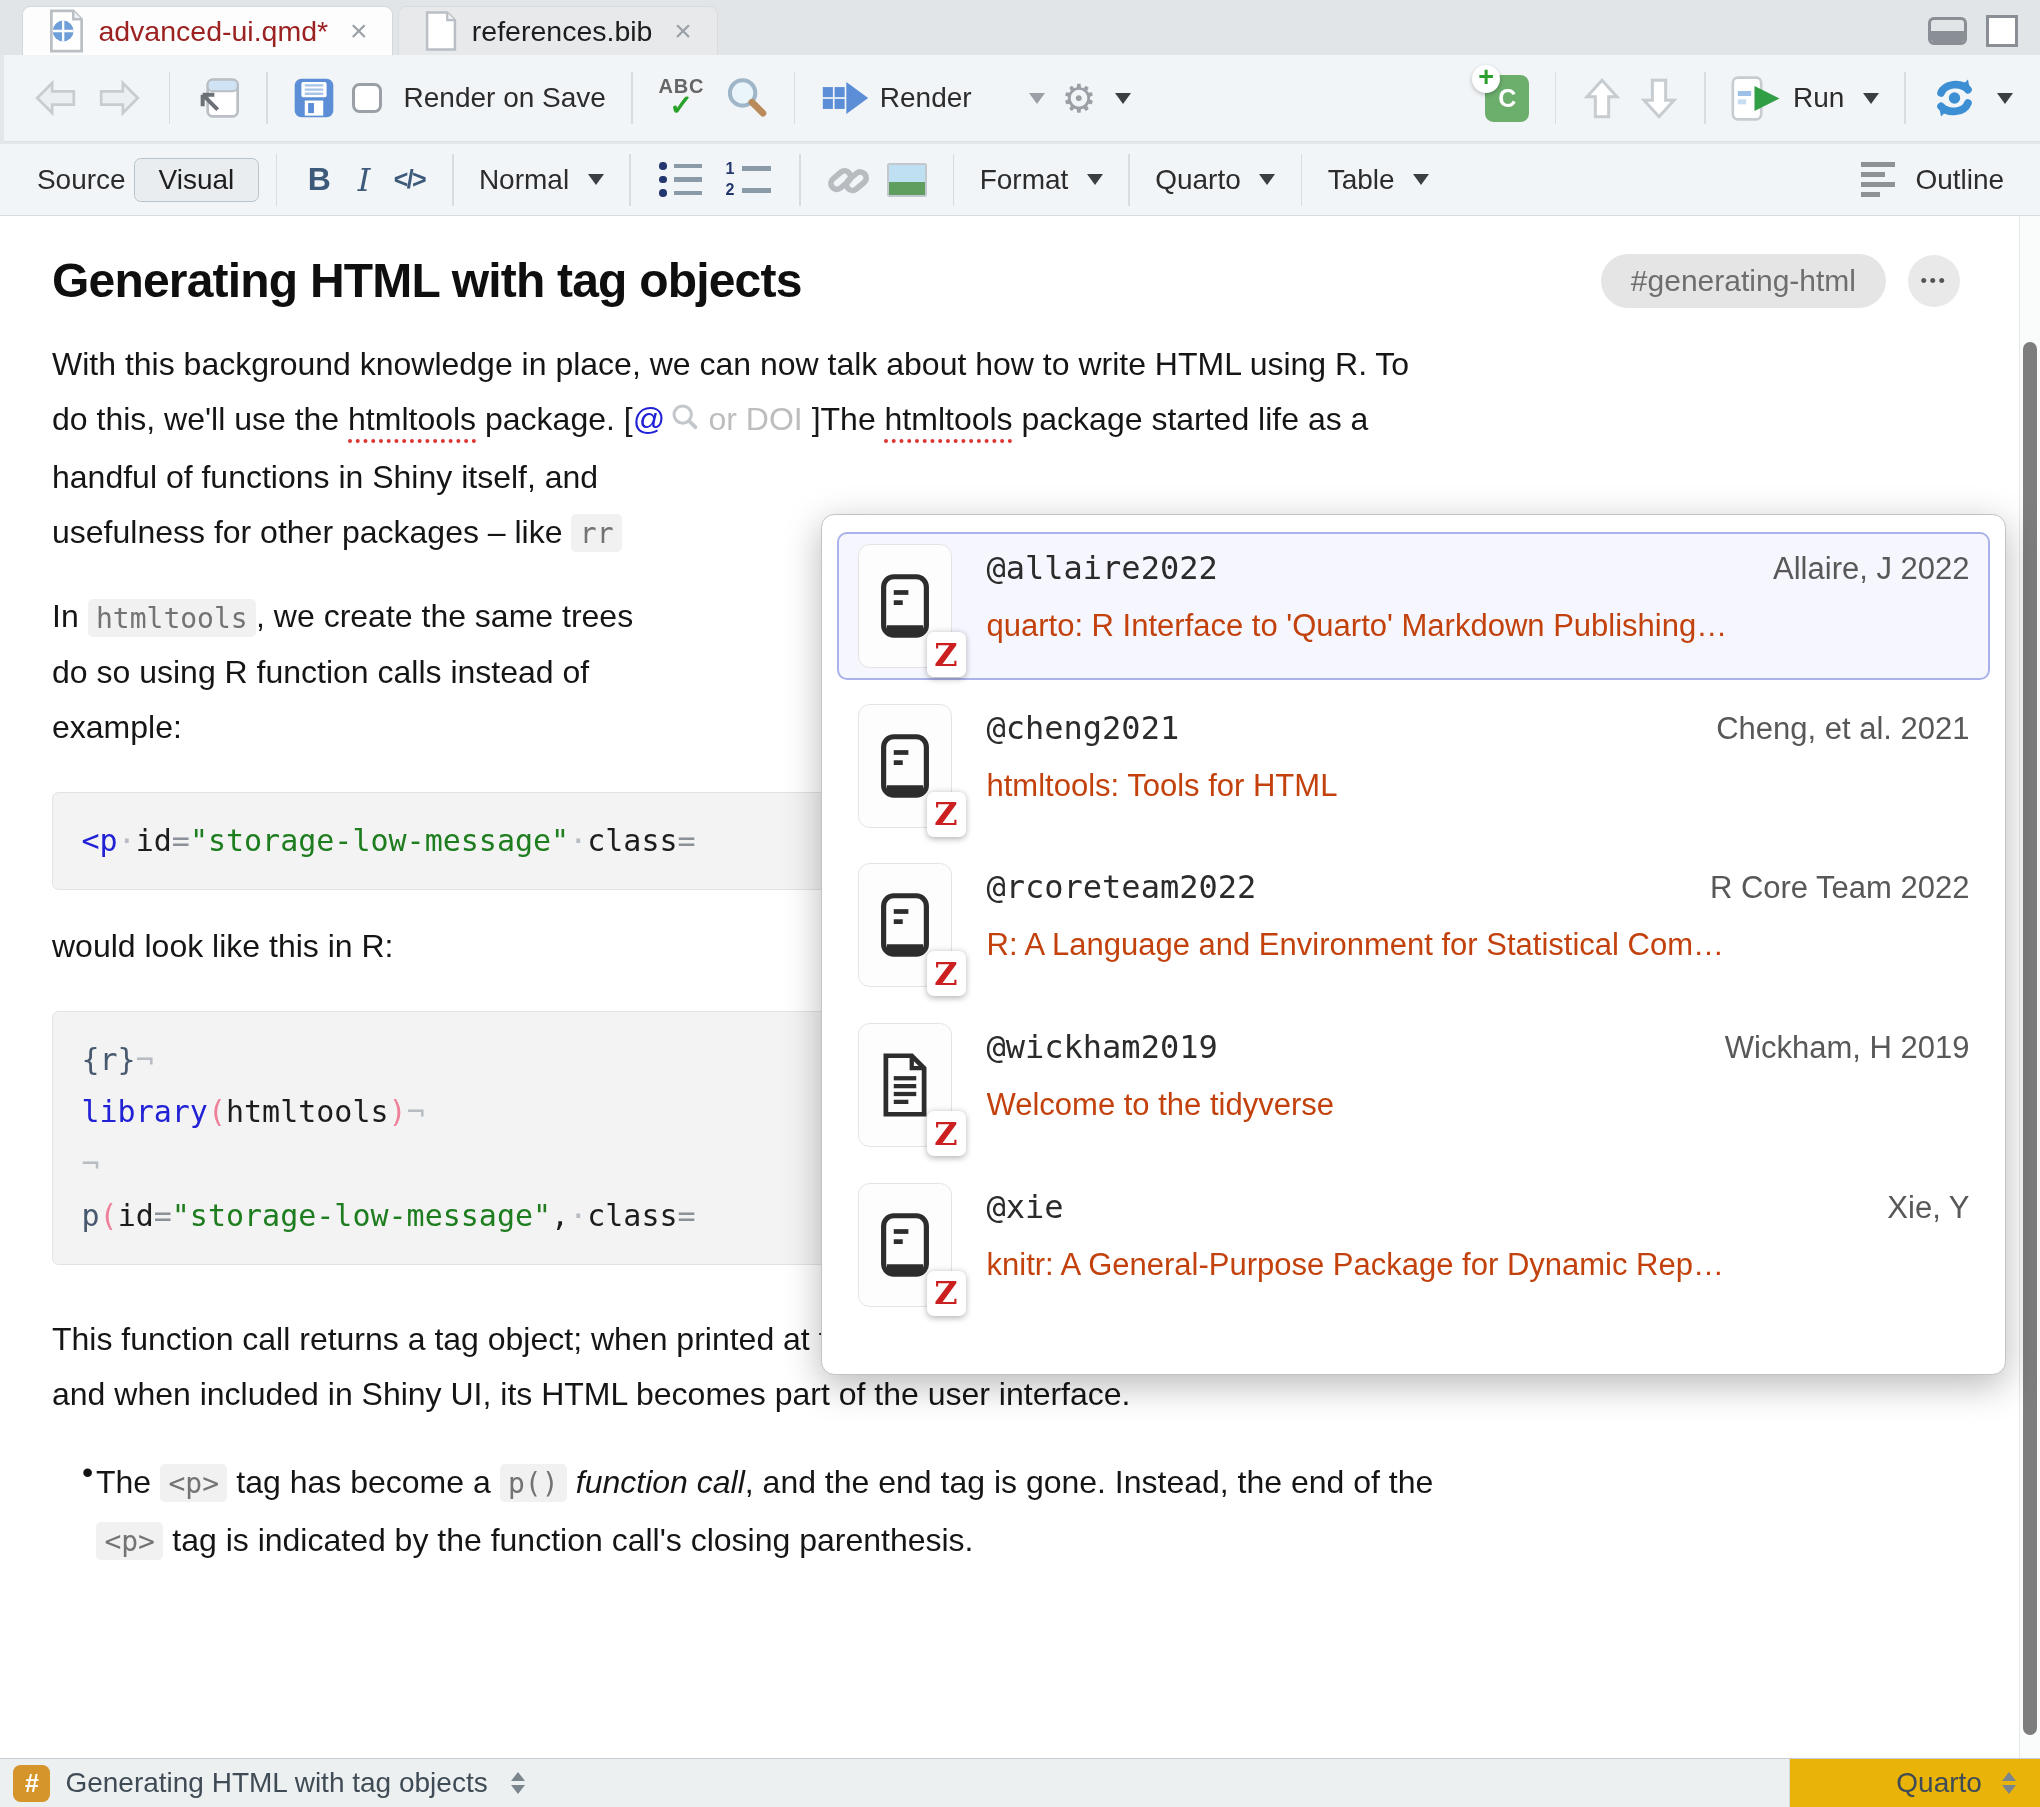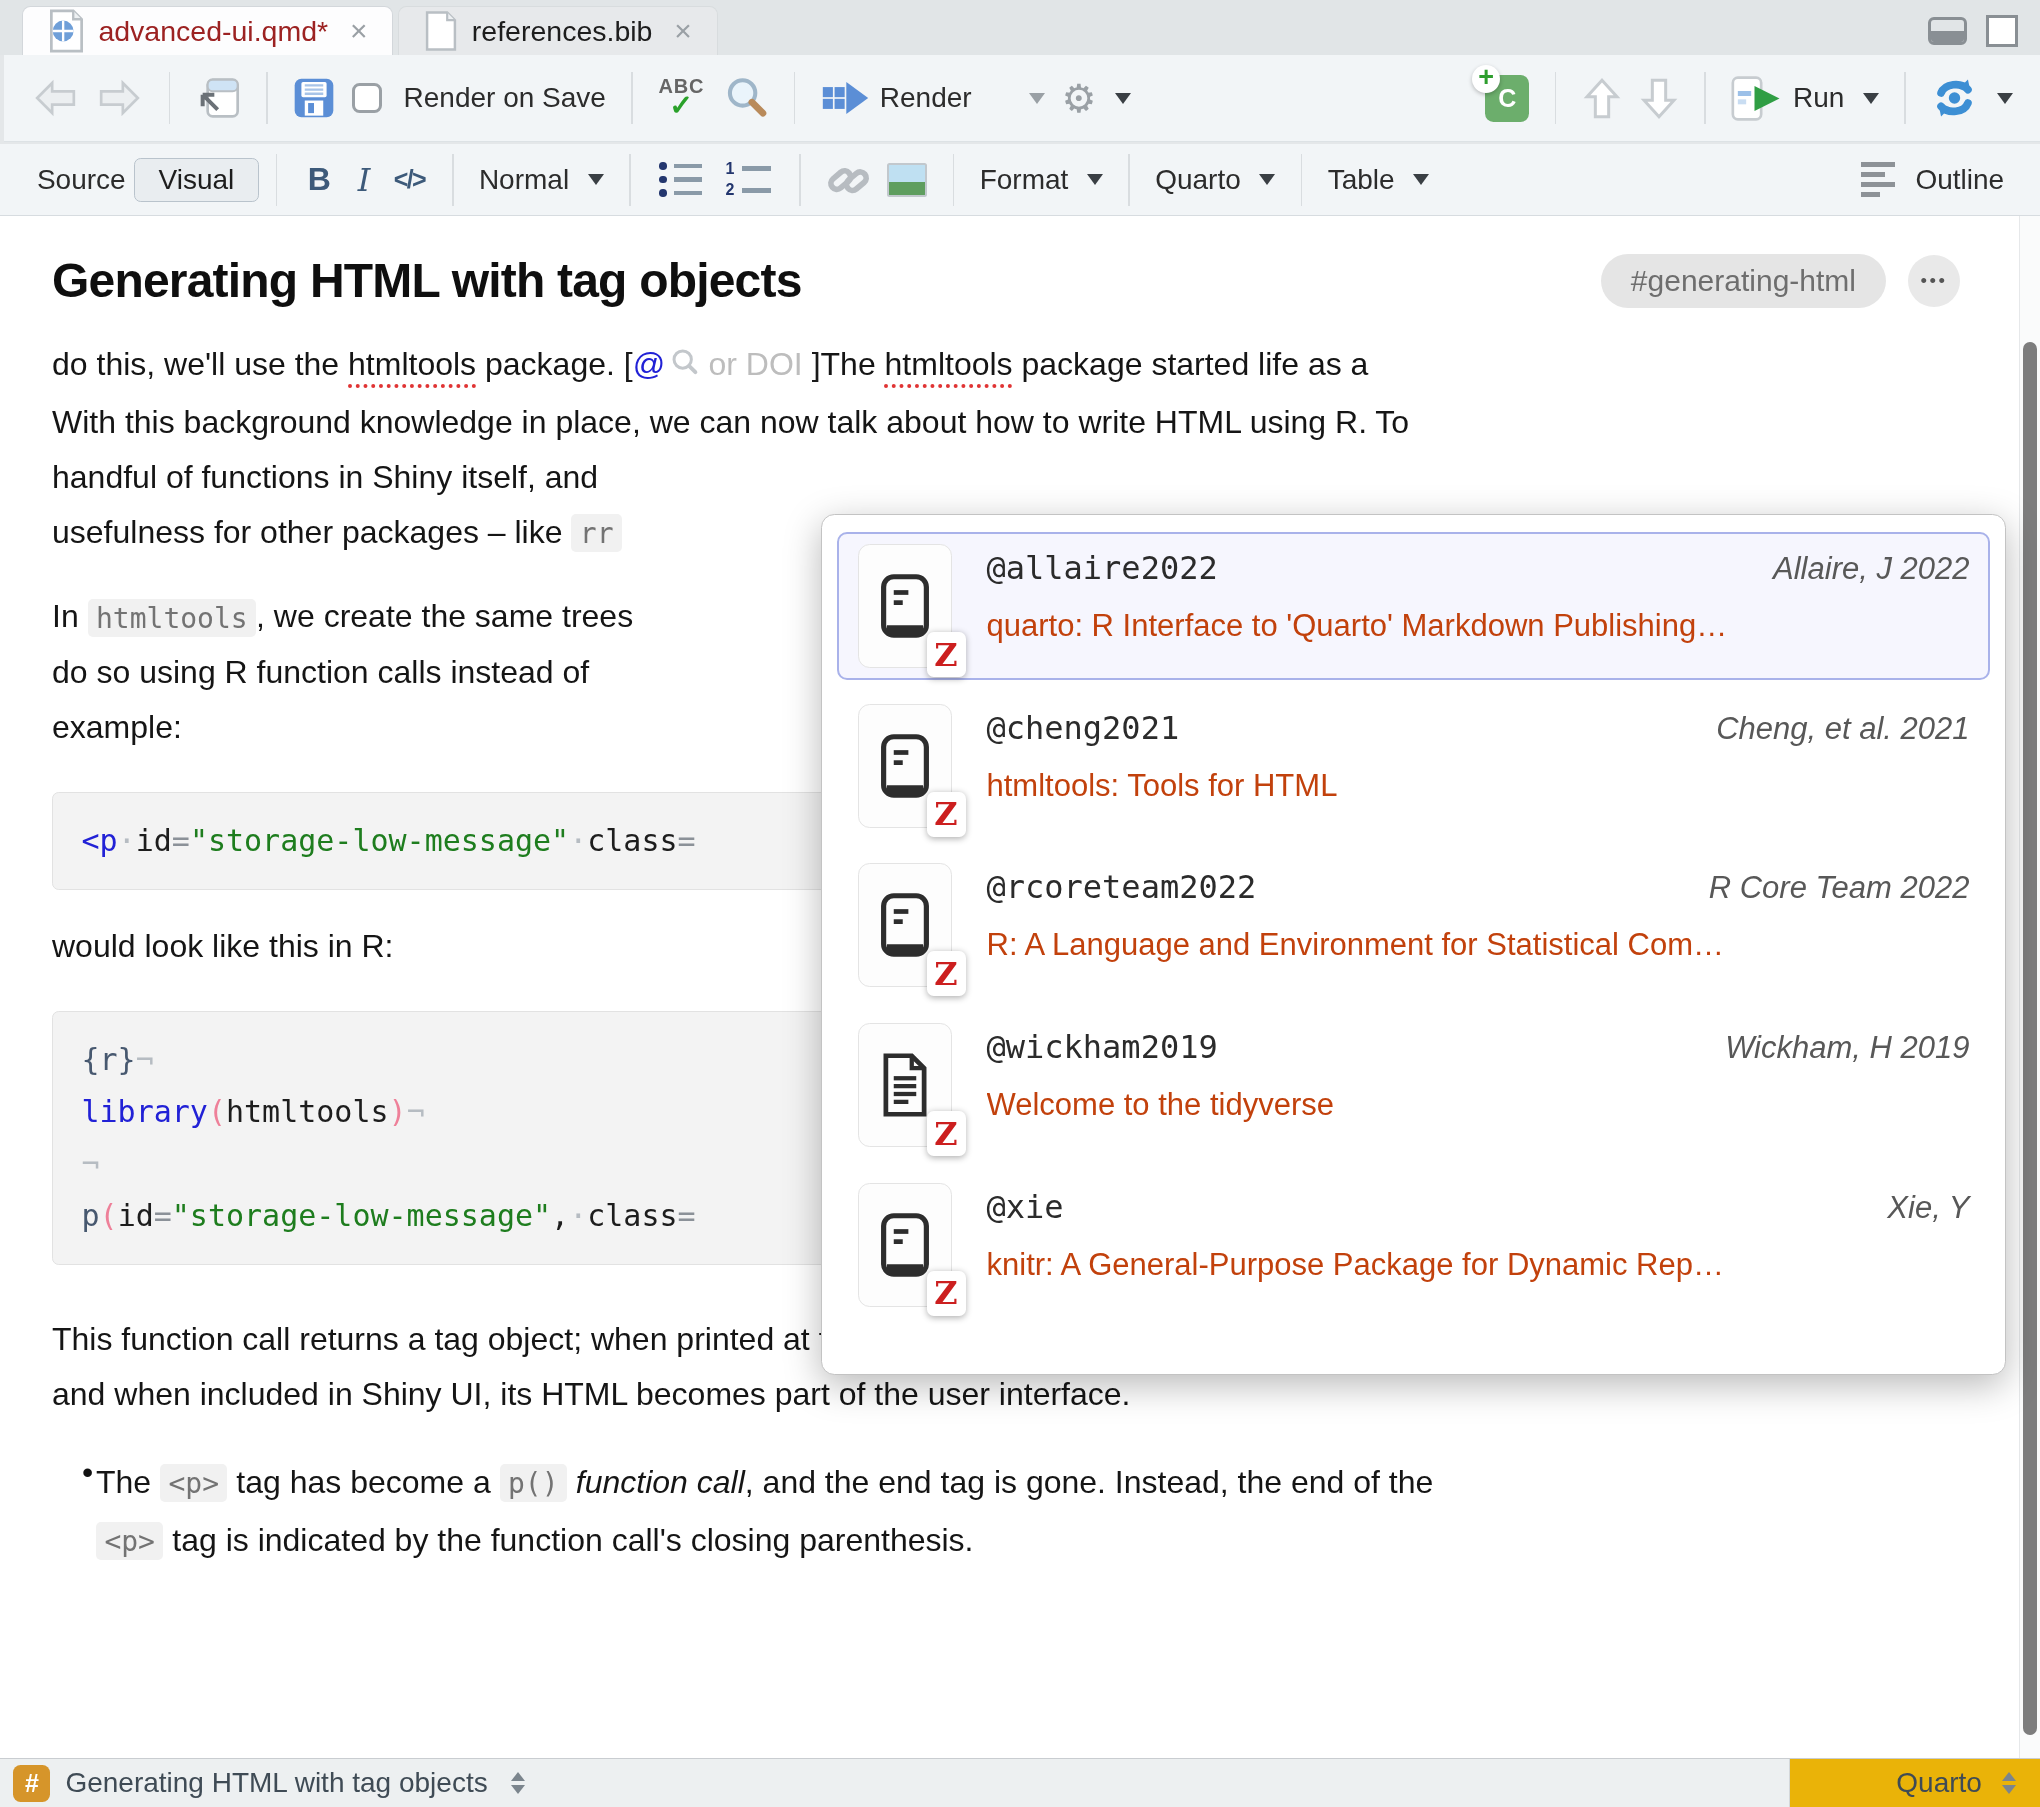--- a/index.html
+++ b/index.html
@@ -76,21 +76,21 @@
 
   
   .popup { position:absolute; left:821px; top:514px; width:1185px; height:861px; background:#fff; border:1.7px solid #c3c3c3; border-radius:13.4px; box-shadow:0 10px 37px rgba(0,0,0,.28); padding:17px 15px; z-index:50; }
   .cite-item { display:flex; align-items:flex-start; min-height:134px; margin-bottom:11.7px; padding:10px 18.5px; border:2.5px solid transparent; border-radius:10px; }
   .cite-item.selected { background:#f6f6fe; border-color:#a9b2ea; }
   .cite-icon-box { width:94px; height:124px; border:1.7px solid #e4e4e4; border-radius:11.7px; background:#fdfdfd; position:relative; display:flex; align-items:center; justify-content:center; flex:none; margin-right:35px; }
   .zbadge { position:absolute; right:-15px; bottom:-10px; width:39px; height:45px; background:#fff; border-radius:6.7px; box-shadow:0 1.7px 6.7px rgba(0,0,0,.3); color:#cc1f1f; font-family:"DejaVu Serif", serif; font-weight:bold; font-size:32px; display:flex; align-items:center; justify-content:center; }
   .cite-main { flex:1; min-width:0; padding-top:5px; }
   .cite-top { display:flex; justify-content:space-between; align-items:baseline; }
   .cite-id { font-family:"DejaVu Sans Mono", monospace; font-size:32px; color:#2b2b2b; }
-  .cite-author { font-size:31px; color:#585858;font-style:italic; }
+  .cite-author { font-size:31px; color:#585858; }
   .cite-title { font-size:31px; color:#c2410c; margin-top:21px; white-space:nowrap; overflow:hidden; }
 
   
   .statusbar { position:absolute; left:0; right:0; bottom:0; height:49px; background:#edf0f1; border-top:1.7px solid #c9cdd1; display:flex; align-items:center; font-size:28px; color:#3f4b55; }
   .sb-left { display:flex; align-items:center; gap:15px; padding-left:13.4px; flex:1; }
   .hash-badge { width:37px; height:37px; background:#d6952a; border-radius:7.6px; color:#fff; font-weight:bold; font-size:25px; display:flex; align-items:center; justify-content:center; }
   .updown { display:inline-flex; flex-direction:column; gap:4.2px; margin-left:8.4px; }
   .updown .u { width:0;height:0;border-left:7.6px solid transparent;border-right:7.6px solid transparent;border-bottom:9.2px solid #7b858d; }
   .updown .d { width:0;height:0;border-left:7.6px solid transparent;border-right:7.6px solid transparent;border-top:9.2px solid #7b858d; }
   .sb-right { height:100%; border-left:1.7px solid #d3d7da; background:#eab308; display:flex; align-items:center; justify-content:flex-end; gap:11.7px; padding:0 25px; min-width:252px; }
@@ -309,27 +309,27 @@
   <div class="editor">
     <div class="editor-inner">
 
       <div class="head-row">
         <h1 class="doc-h1">Generating HTML with tag objects</h1>
         <span class="anchor-pill">#generating-html</span>
         <span class="dots-btn">•••</span>
       </div>
 
       <div class="para">
+        <div class="ln"><span>With this background knowledge in place, we can now talk about how to write HTML using R. To</span></div>
         <div class="ln">
           <span>do this, we'll use the </span><span class="red-sp">htmltools</span><span> package. </span><span class="cite-open"><span>[</span><span class="cite-at">@</span></span><span class="mag"><svg width="30" height="30" viewBox="0 0 26 26">
                 <circle cx="11" cy="10" r="7.5" fill="none" stroke="#c3c7cb" stroke-width="2.6"></circle>
                 <line x1="16.5" y1="15.5" x2="22" y2="21" stroke="#c3c7cb" stroke-width="3.4" stroke-linecap="round"></line>
               </svg></span><span class="cite-ph">or DOI</span><span class="cite-close"> <span>]</span></span><span>The </span><span class="red-sp">htmltools</span><span> package started life as a</span>
         </div>
-        <div class="ln"><span>With this background knowledge in place, we can now talk about how to write HTML using R. To</span></div>
         <div class="ln"><span>handful of functions in Shiny itself, and</span></div>
         <div class="ln"><span>usefulness for other packages – like </span><span class="icode">rr</span></div>
       </div>
 
       <div class="para">
         <div class="ln"><span>In </span><span class="icode">htmltools</span><span>, we create the same trees</span></div>
         <div class="ln"><span>do so using R function calls instead of</span></div>
         <div class="ln"><span>example:</span></div>
       </div>
 

